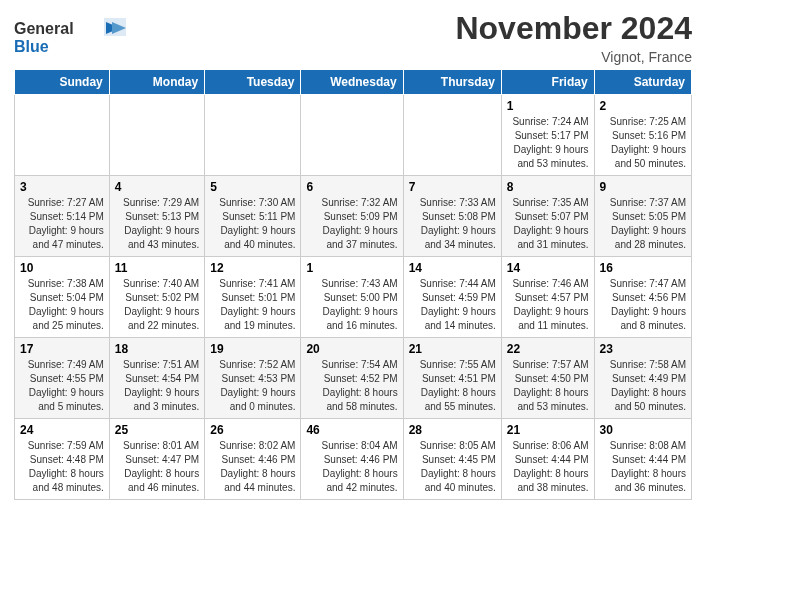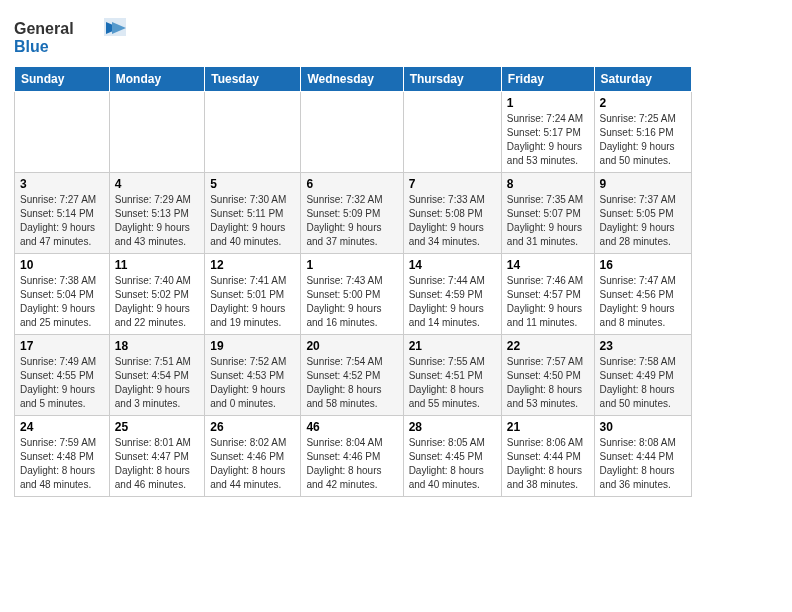--- a/index.html
+++ b/index.html
@@ -39,21 +39,21 @@
       margin-top: 2px;
     }
     .calendar {
       width: 100%;
       border-collapse: collapse;
       font-size: 10.5px;
     }
     .calendar th {
       background: #1a6db5;
       color: #fff;
-      text-align: left;
+      text-align: right;
       padding: 5px 6px;
       font-size: 12px;
       font-weight: bold;
       border: 1px solid #fff;
     }
     .calendar td {
       vertical-align: top;
       padding: 4px 5px;
       border: 1px solid #ccc;
       width: 113px;
@@ -65,20 +65,21 @@
     }
     .day-num {
       font-weight: bold;
       font-size: 12px;
       margin-bottom: 2px;
     }
     .day-info {
       font-size: 10px;
       color: #333;
       line-height: 1.4;
+      text-align: right;
     }
     .empty-cell {
       background: #fff !important;
     }
   </style>
 </head>
 <body>
 
 <div class="page">
   <div class="header-row">
@@ -89,20 +90,24 @@
           <text x="0" y="20" font-family="Arial" font-size="16" font-weight="bold" fill="#333">General</text>
 
           <polygon points="90,4 112,4 112,22 90,22" fill="#1a6db5" opacity="0.15"></polygon>
           <polygon points="92,6 110,6 110,20" fill="none" stroke="#1a6db5" stroke-width="0"></polygon>
 
           <polygon points="92,8 106,14 92,20" fill="#1a6db5"></polygon>
           <polygon points="98,8 112,14 98,20" fill="#5599cc"></polygon>
           <text x="0" y="38" font-family="Arial" font-size="16" font-weight="bold" fill="#1a6db5">Blue</text>
         </svg>
       </div>
+    </div>
+    <div class="title-block">
+      <div class="month-title">November 2024</div>
+      <div class="location">Vignot, France</div>
     </div>
   </div>
 
   <table class="calendar">
     <thead>
       <tr>
         <th>Sunday</th>
         <th>Monday</th>
         <th>Tuesday</th>
         <th>Wednesday</th>

